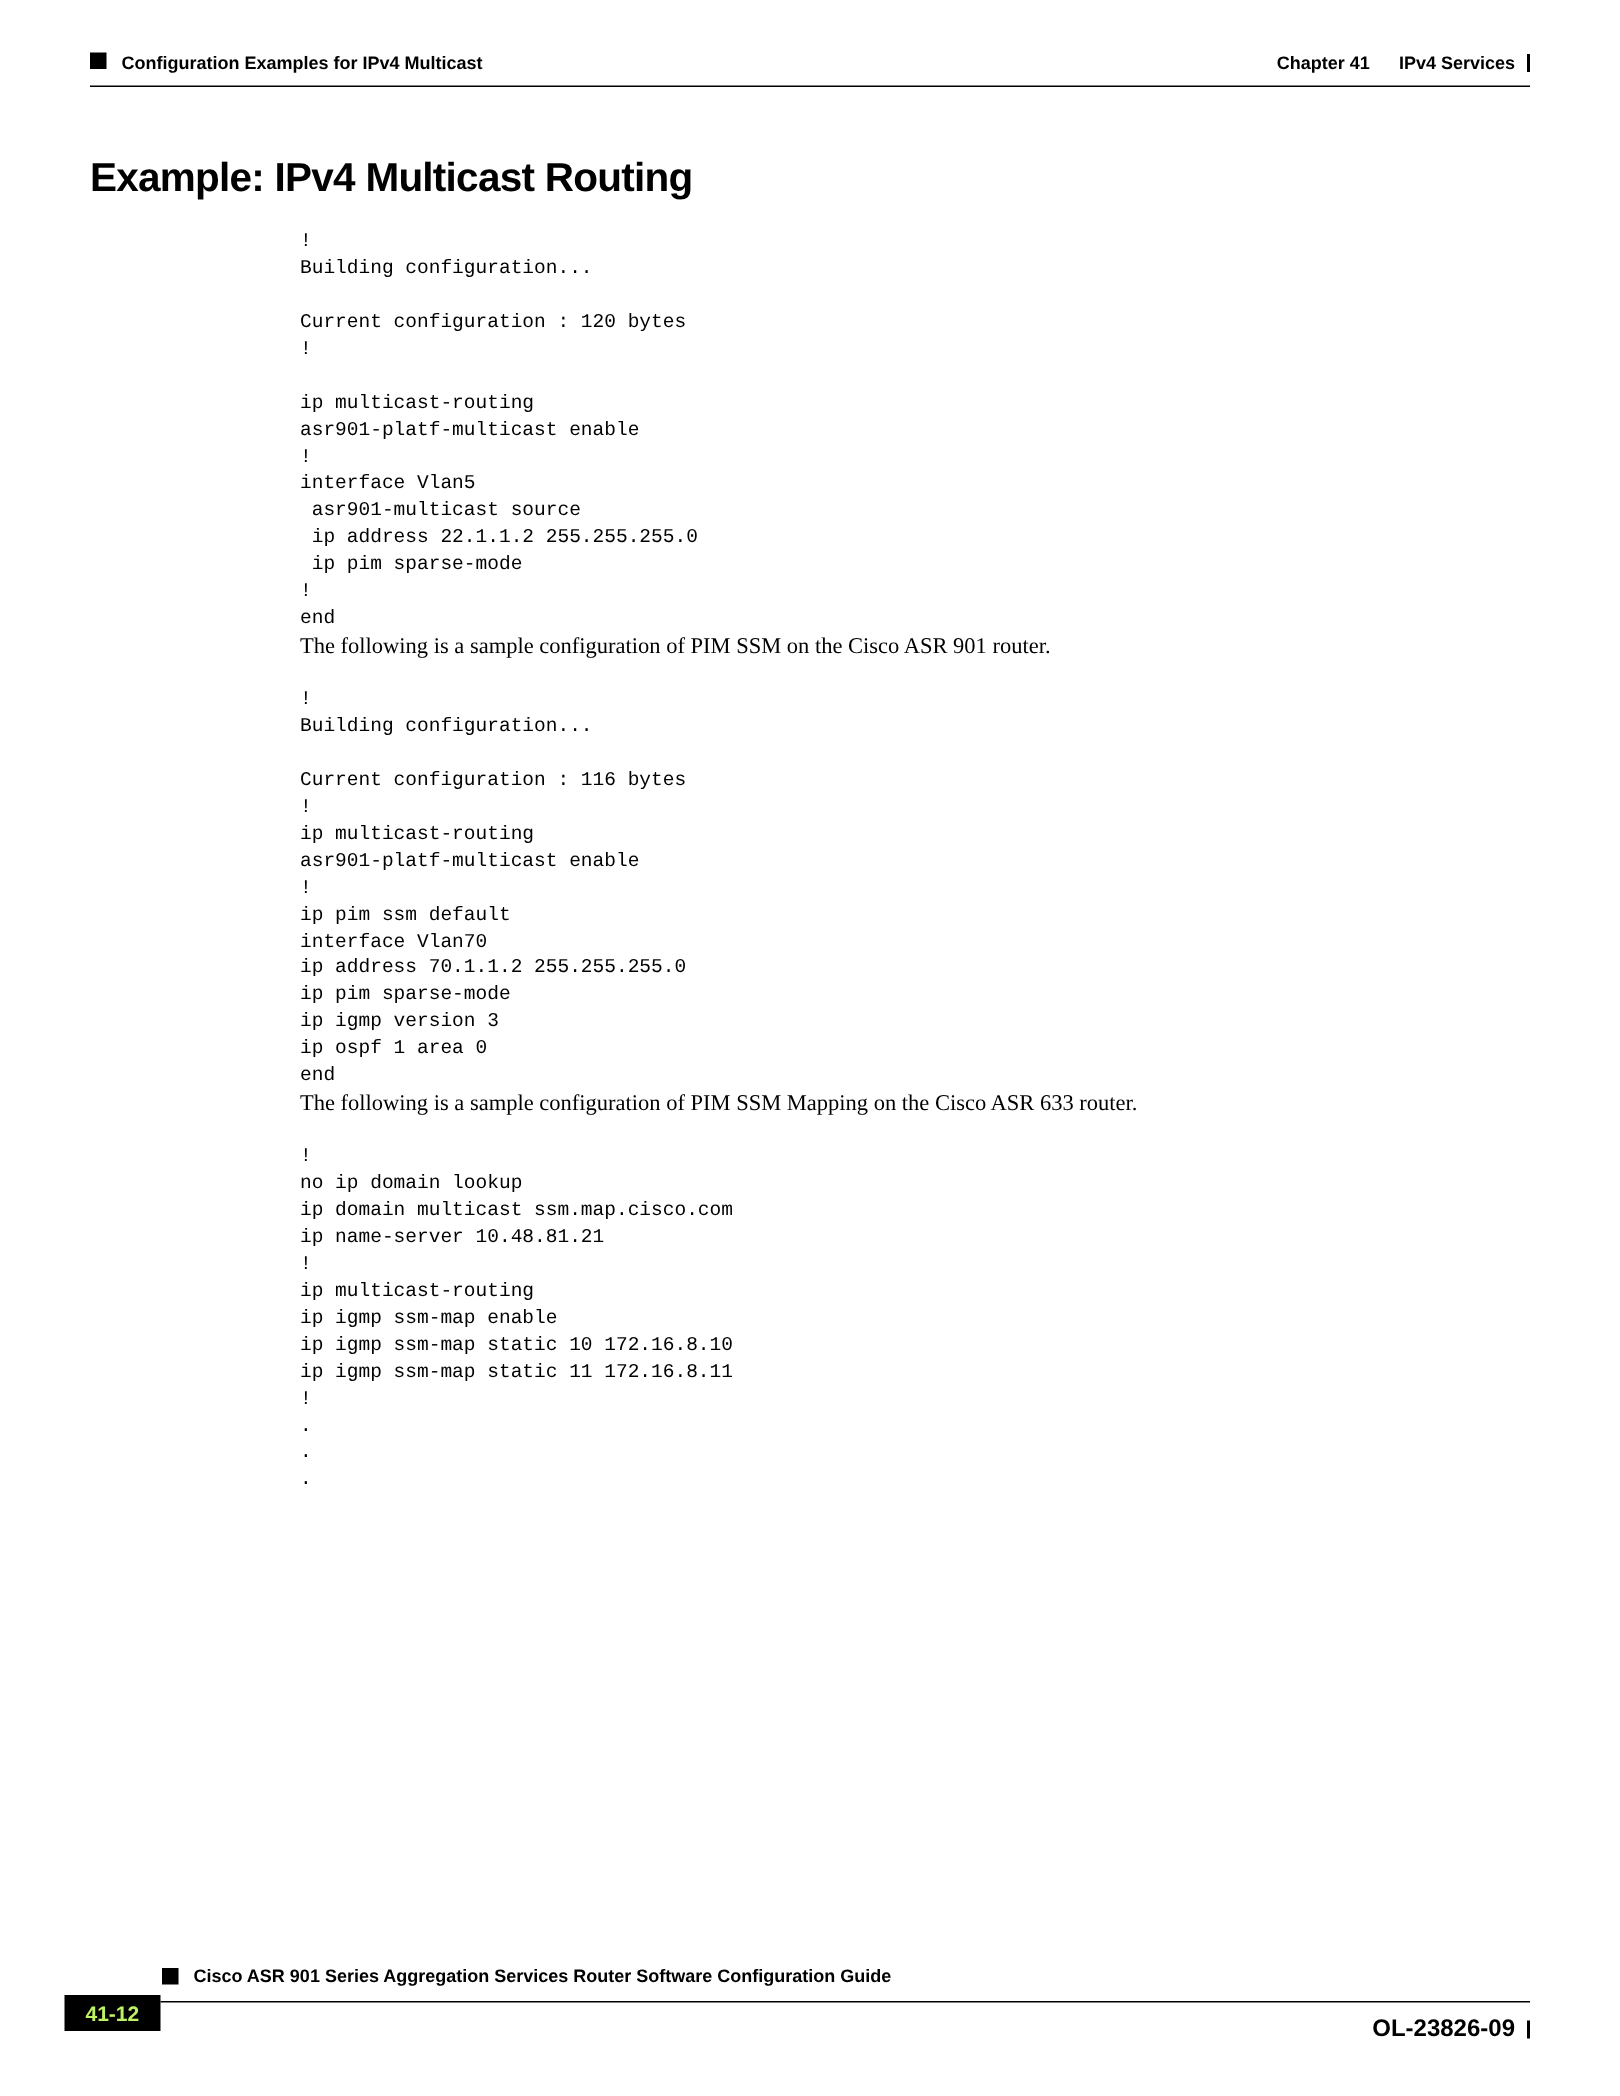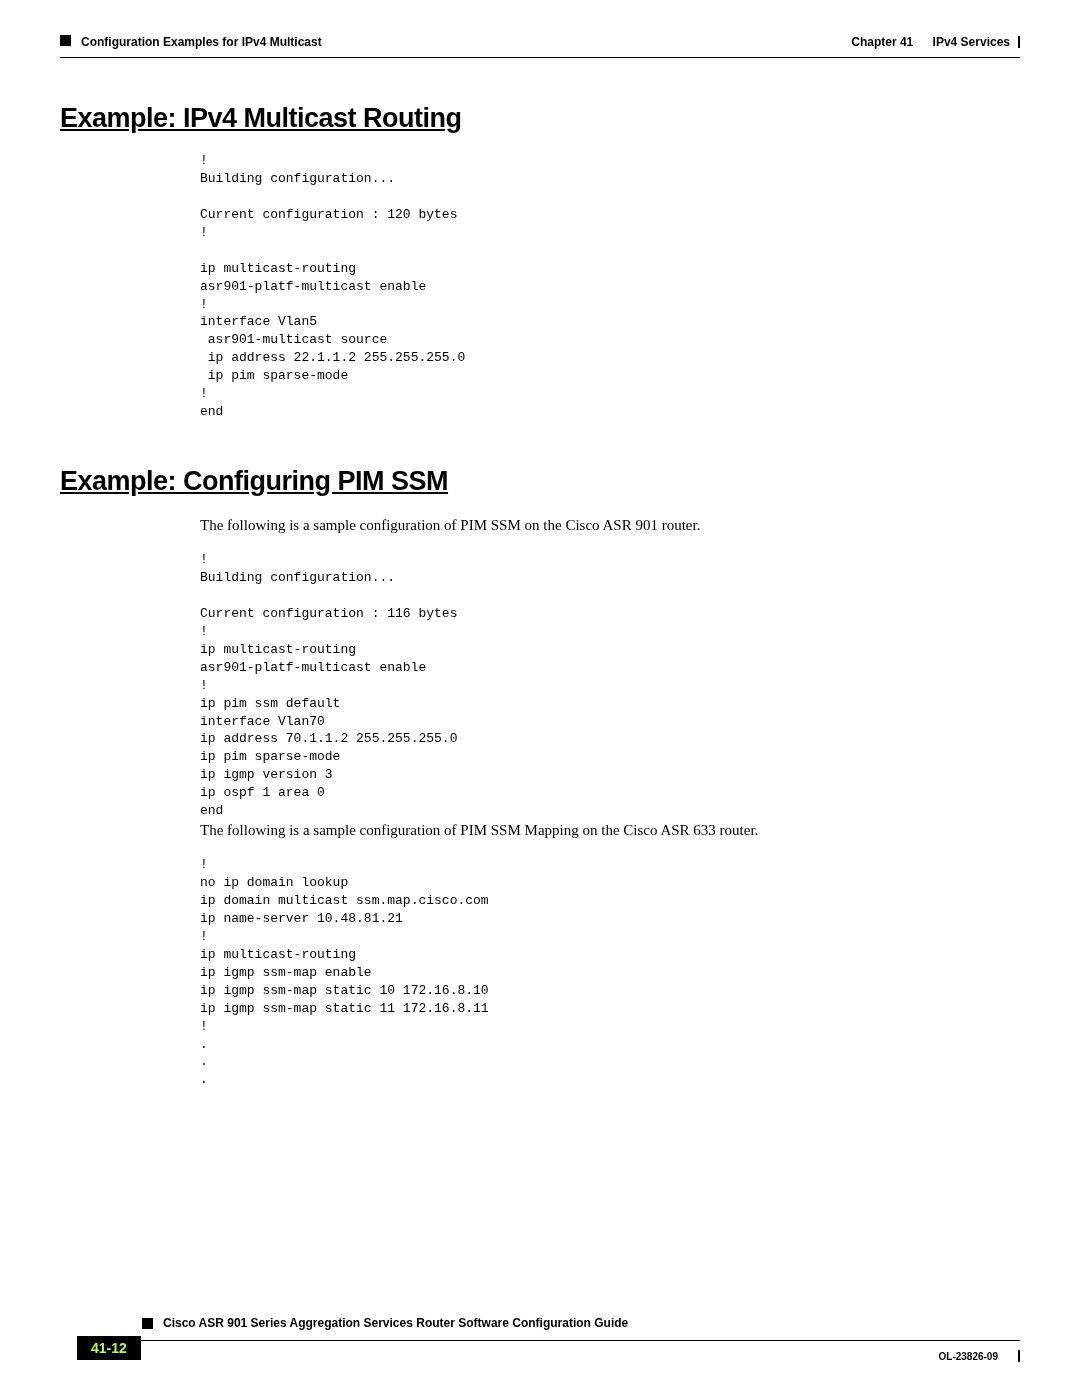--- a/index.html
+++ b/index.html
@@ -53,42 +53,41 @@
       border: none;
       border-top: 1px solid #000;
       margin: 0 0 35px 0;
     }
     h2 {
       font-family: Arial, Helvetica, sans-serif;
       font-size: 27px;
       font-weight: bold;
       margin: 45px 0 18px 0;
       letter-spacing: -0.5px;
-      text-decoration: underline;
     }
     h2:first-of-type {
       margin-top: 45px;
     }
     .body-text {
       font-family: Georgia, 'Times New Roman', serif;
       font-size: 15px;
       margin: 0 0 15px 140px;
       line-height: 1.4;
     }
     pre {
       font-family: 'Courier New', monospace;
       font-size: 13px;
       margin: 0 0 0 140px;
       line-height: 1.38;
       white-space: pre;
     }
     .footer {
       position: absolute;
       bottom: 35px;
-      left: 77px;
+      left: 43px;
       right: 60px;
     }
     .footer-title-row {
       display: flex;
       align-items: center;
       gap: 10px;
       margin-bottom: 6px;
       margin-left: 65px;
     }
     .footer-title {
@@ -103,26 +102,26 @@
     .page-number-box {
       background: black;
       color: #bef264;
       font-family: Arial, Helvetica, sans-serif;
       font-size: 14px;
       font-weight: bold;
       padding: 4px 14px;
     }
     .footer-right-text {
       font-family: Arial, Helvetica, sans-serif;
-      font-size: 10px;
+      font-size: 16px;
       font-weight: bold;
       margin-left: auto;
       display: flex;
       align-items: center;
-      gap: 20px;
+      gap: 8px;
     }
     .footer-bottom-row {
       display: flex;
       justify-content: space-between;
       align-items: center;
       margin-top: -10px;
     }
     .vertical-tick {
       width: 2px;
       height: 12px;
@@ -158,21 +157,20 @@
 ip multicast-routing
 asr901-platf-multicast enable
 !
 interface Vlan5
  asr901-multicast source
  ip address 22.1.1.2 255.255.255.0
  ip pim sparse-mode
 !
 end</pre>
 
-  <h2>Example: Configuring PIM SSM</h2>
   <p class="body-text">The following is a sample configuration of PIM SSM on the Cisco ASR 901 router.</p>
   <pre>!
 Building configuration...
 
 Current configuration : 116 bytes
 !
 ip multicast-routing
 asr901-platf-multicast enable
 !
 ip pim ssm default

